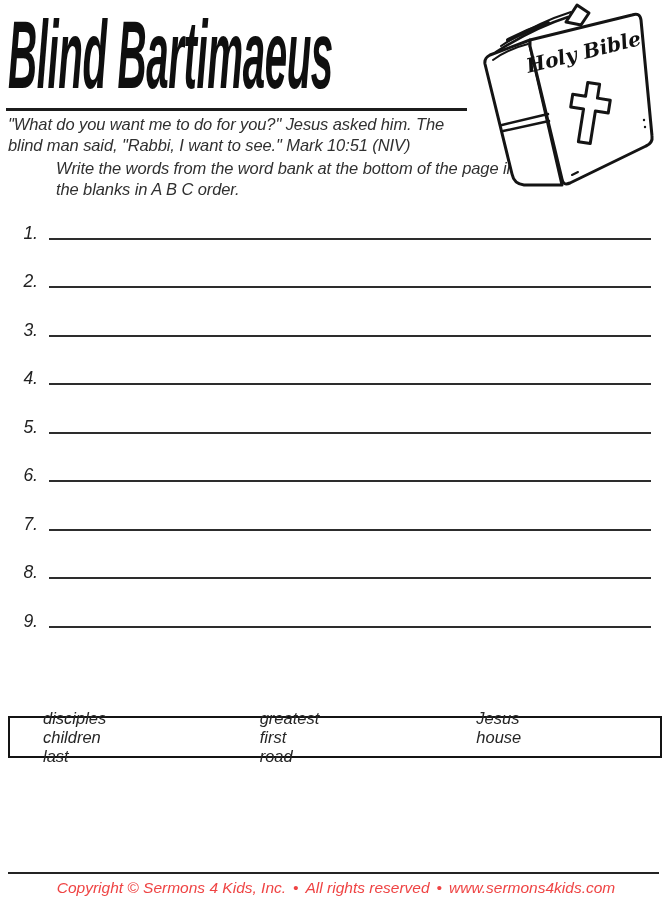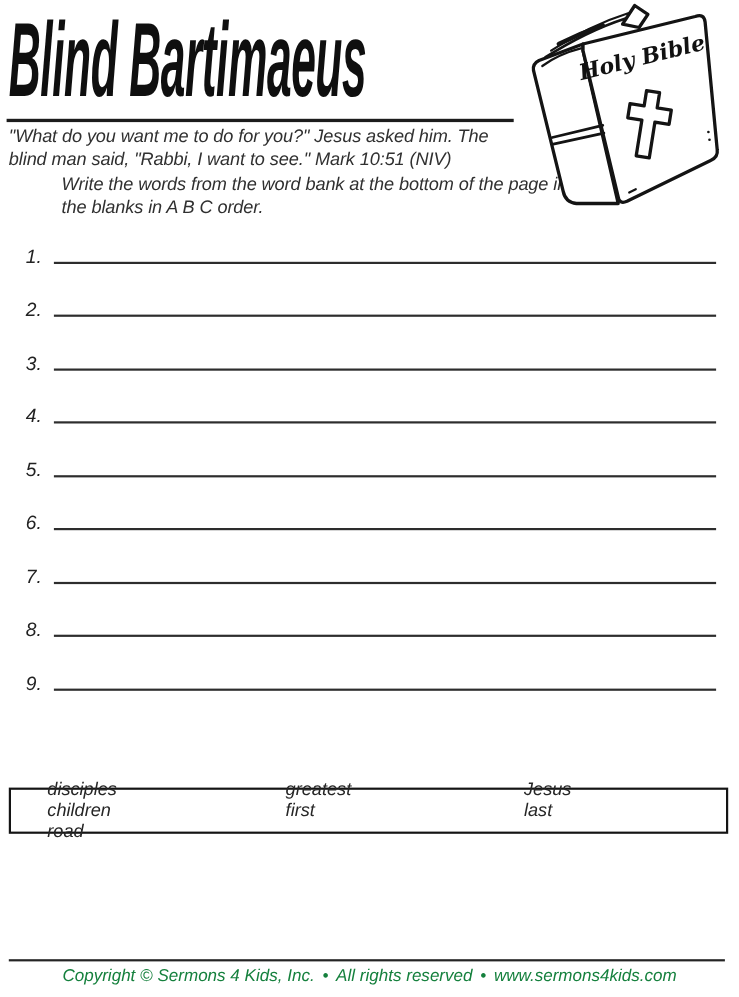--- a/index.html
+++ b/index.html
@@ -59,21 +59,21 @@
     white-space:nowrap;
   }
 
   
   .footer-rule {
     position:absolute; left:8px; top:872px; width:651px; height:2px;
     background:#242424;
   }
   .footer-text {
     position:absolute; left:0; top:879px; width:672px; text-align:center;
-    font-size:15.5px; color:#15803d;
+    font-size:15.5px; color:#ef4444;
   }
   .footer-text .bullet { display:inline-block; margin:0 7px; }
 
   .bible-cover-title {
     font-family:"DejaVu Serif", serif; font-weight:bold; font-size:20px;
   }
 </style>
 </head>
 <body>
 
@@ -151,20 +151,21 @@
       <span class="blank-line"></span>
     </div>
   </div>
 
   <div class="word-bank">
     <span class="word">disciples</span>
     <span class="word">greatest</span>
     <span class="word">Jesus</span>
     <span class="word">children</span>
     <span class="word">first</span>
+    <span class="word">house</span>
     <span class="word">last</span>
     <span class="word">road</span>
   </div>
 
   <div class="footer-rule"></div>
   <div class="footer-text">
     <span>Copyright © Sermons 4 Kids, Inc.</span><span class="bullet">•</span><span>All rights reserved</span><span class="bullet">•</span><span>www.sermons4kids.com</span>
   </div>
 
 </div>

